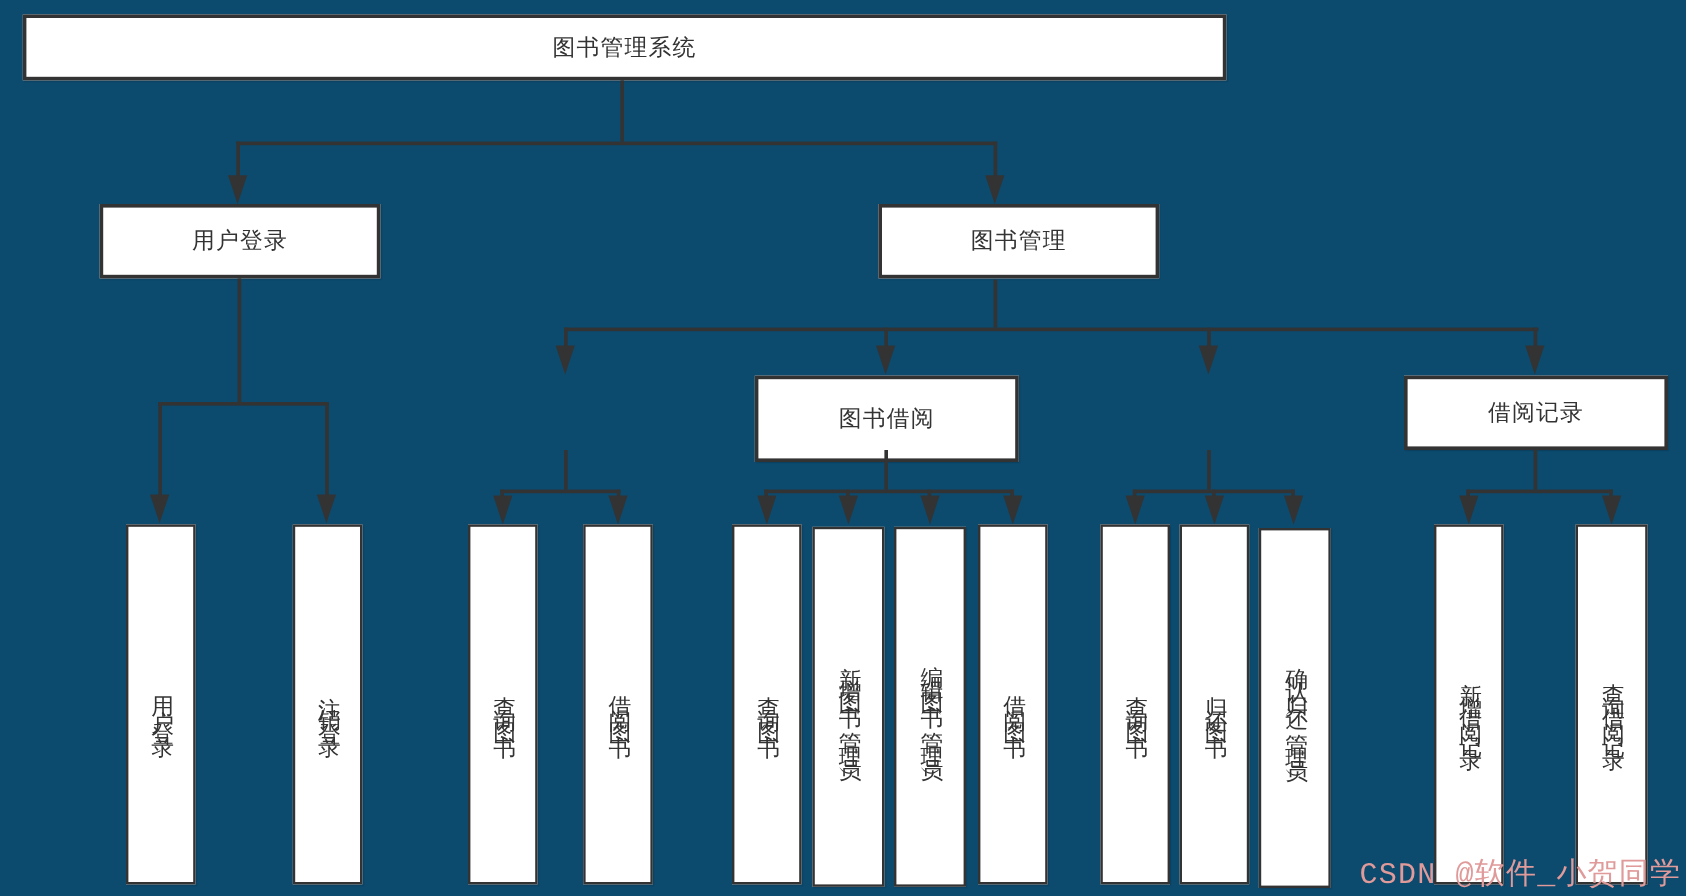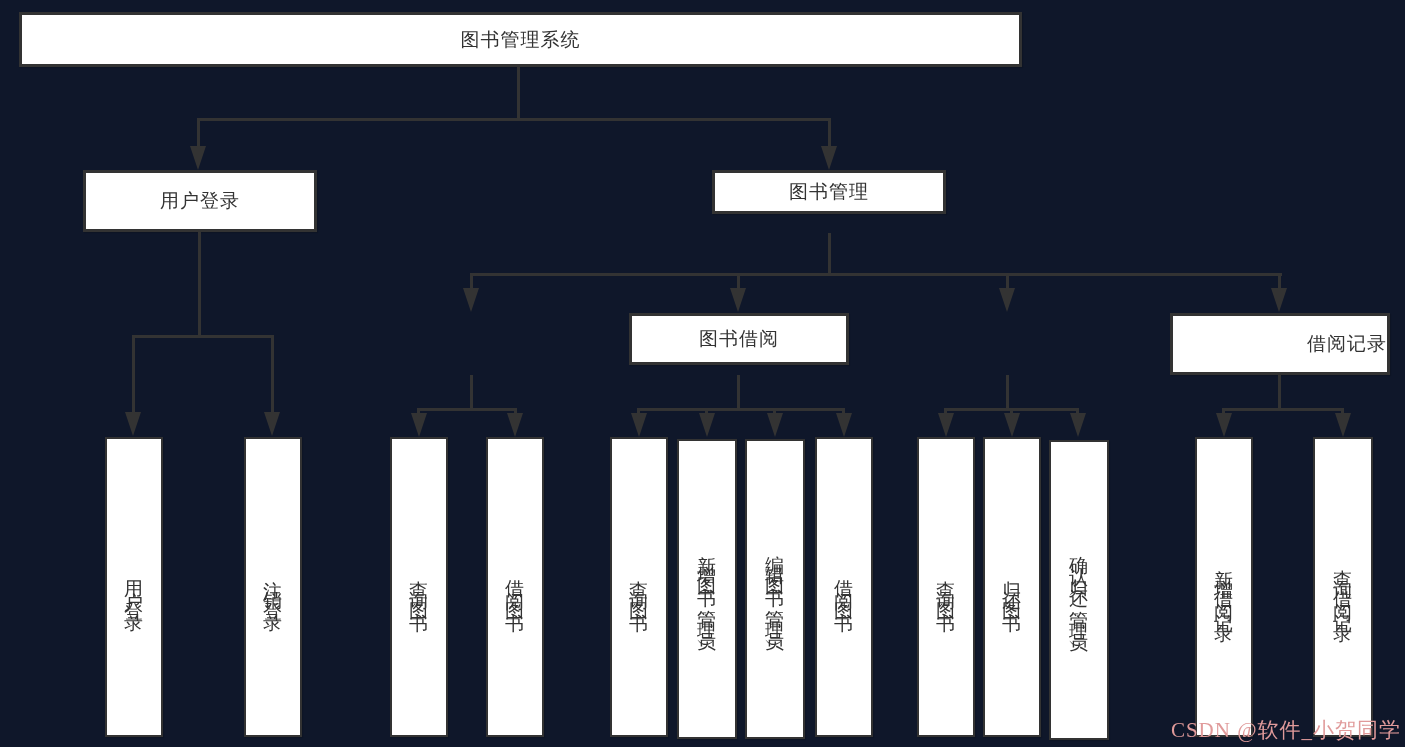--- a/index.html
+++ b/index.html
@@ -1,19 +1,19 @@
 <!DOCTYPE html>
 <html><head>
 <meta charset="utf-8">
 <style>
   html,body { margin:0; padding:0; background:#fff; }
   #canvas {
     position:relative; width:1405px; height:747px;
-    background:#0f172a; overflow:hidden;
-    font-family:Liberation Serif, serif;
+    background:#0c4a6e; overflow:hidden;
+    font-family:Liberation Mono, monospace;
     color:#333333;
   }
   .box {
     position:absolute; box-sizing:border-box;
     border:3px solid #333333; background:#ffffff;
     display:flex; align-items:center; justify-content:center;
     font-size:19px; letter-spacing:1px; color:#333333;
     box-shadow:1px 1px 1px rgba(0,0,0,0.12);
   }
   .leaf { border-width:2.5px; }
@@ -25,21 +25,21 @@
   .hline { height:3px; }
   .vline { width:3px; }
   .arrow {
     position:absolute; width:0; height:0;
     border-left:8px solid transparent;
     border-right:8px solid transparent;
     border-top:24px solid #333333;
   }
   #watermark {
     position:absolute; right:4px; bottom:3px;
-    font-size:21px; letter-spacing:1px; white-space:nowrap;
+    font-size:25px; letter-spacing:1px; white-space:nowrap;
   }
 </style>
 </head>
 <body>
 
 <div id="canvas">
 
   <div class="box" style="left:19px; top:12px; width:1003px; height:55px;">
     <span>图书管理系统</span>
   </div>
@@ -47,21 +47,21 @@
   <div class="vline" style="left:517px; top:67px; height:51px;"></div>
   <div class="hline" style="left:197px; top:118px; width:634px;"></div>
   <div class="vline" style="left:197px; top:118px; height:29px;"></div>
   <div class="arrow" style="left:190px; top:146px;"></div>
   <div class="vline" style="left:828px; top:118px; height:29px;"></div>
   <div class="arrow" style="left:821px; top:146px;"></div>
 
   <div class="box" style="left:83px; top:170px; width:234px; height:62px;">
     <span>用户登录</span>
   </div>
-  <div class="box" style="left:712px; top:170px; width:234px; height:44px;">
+  <div class="box" style="left:732px; top:170px; width:234px; height:62px;">
     <span>图书管理</span>
   </div>
 
   <div class="vline" style="left:198px; top:232px; height:103px;"></div>
   <div class="hline" style="left:132px; top:335px; width:142px;"></div>
   <div class="vline" style="left:132px; top:335px; height:78px;"></div>
   <div class="arrow" style="left:125px; top:412px;"></div>
   <div class="vline" style="left:271px; top:335px; height:78px;"></div>
   <div class="arrow" style="left:264px; top:412px;"></div>
 
@@ -76,24 +76,24 @@
   <div class="hline" style="left:470px; top:273px; width:812px;"></div>
   <div class="vline" style="left:470px; top:273px; height:16px;"></div>
   <div class="arrow" style="left:463px; top:288px;"></div>
   <div class="vline" style="left:737px; top:273px; height:16px;"></div>
   <div class="arrow" style="left:730px; top:288px;"></div>
   <div class="vline" style="left:1006px; top:273px; height:16px;"></div>
   <div class="arrow" style="left:999px; top:288px;"></div>
   <div class="vline" style="left:1278px; top:273px; height:16px;"></div>
   <div class="arrow" style="left:1271px; top:288px;"></div>
 
-  <div class="box" style="left:629px; top:313px; width:220px; height:52px;">
+  <div class="box" style="left:629px; top:313px; width:220px; height:72px;">
     <span>图书借阅</span>
   </div>
-  <div class="box" style="left:1170px; top:313px; width:220px; height:62px;justify-content:flex-end;">
+  <div class="box" style="left:1170px; top:313px; width:220px; height:62px;">
     <span>借阅记录</span>
   </div>
 
   <div class="vline" style="left:470px; top:375px; height:33px;"></div>
   <div class="hline" style="left:417px; top:408px; width:100px;"></div>
   <div class="vline" style="left:417px; top:408px; height:6px;"></div>
   <div class="arrow" style="left:411px; top:413px;"></div>
   <div class="vline" style="left:514px; top:408px; height:6px;"></div>
   <div class="arrow" style="left:507px; top:413px;"></div>
   <div class="box leaf" style="left:390px; top:437px; width:58px; height:300px;">

